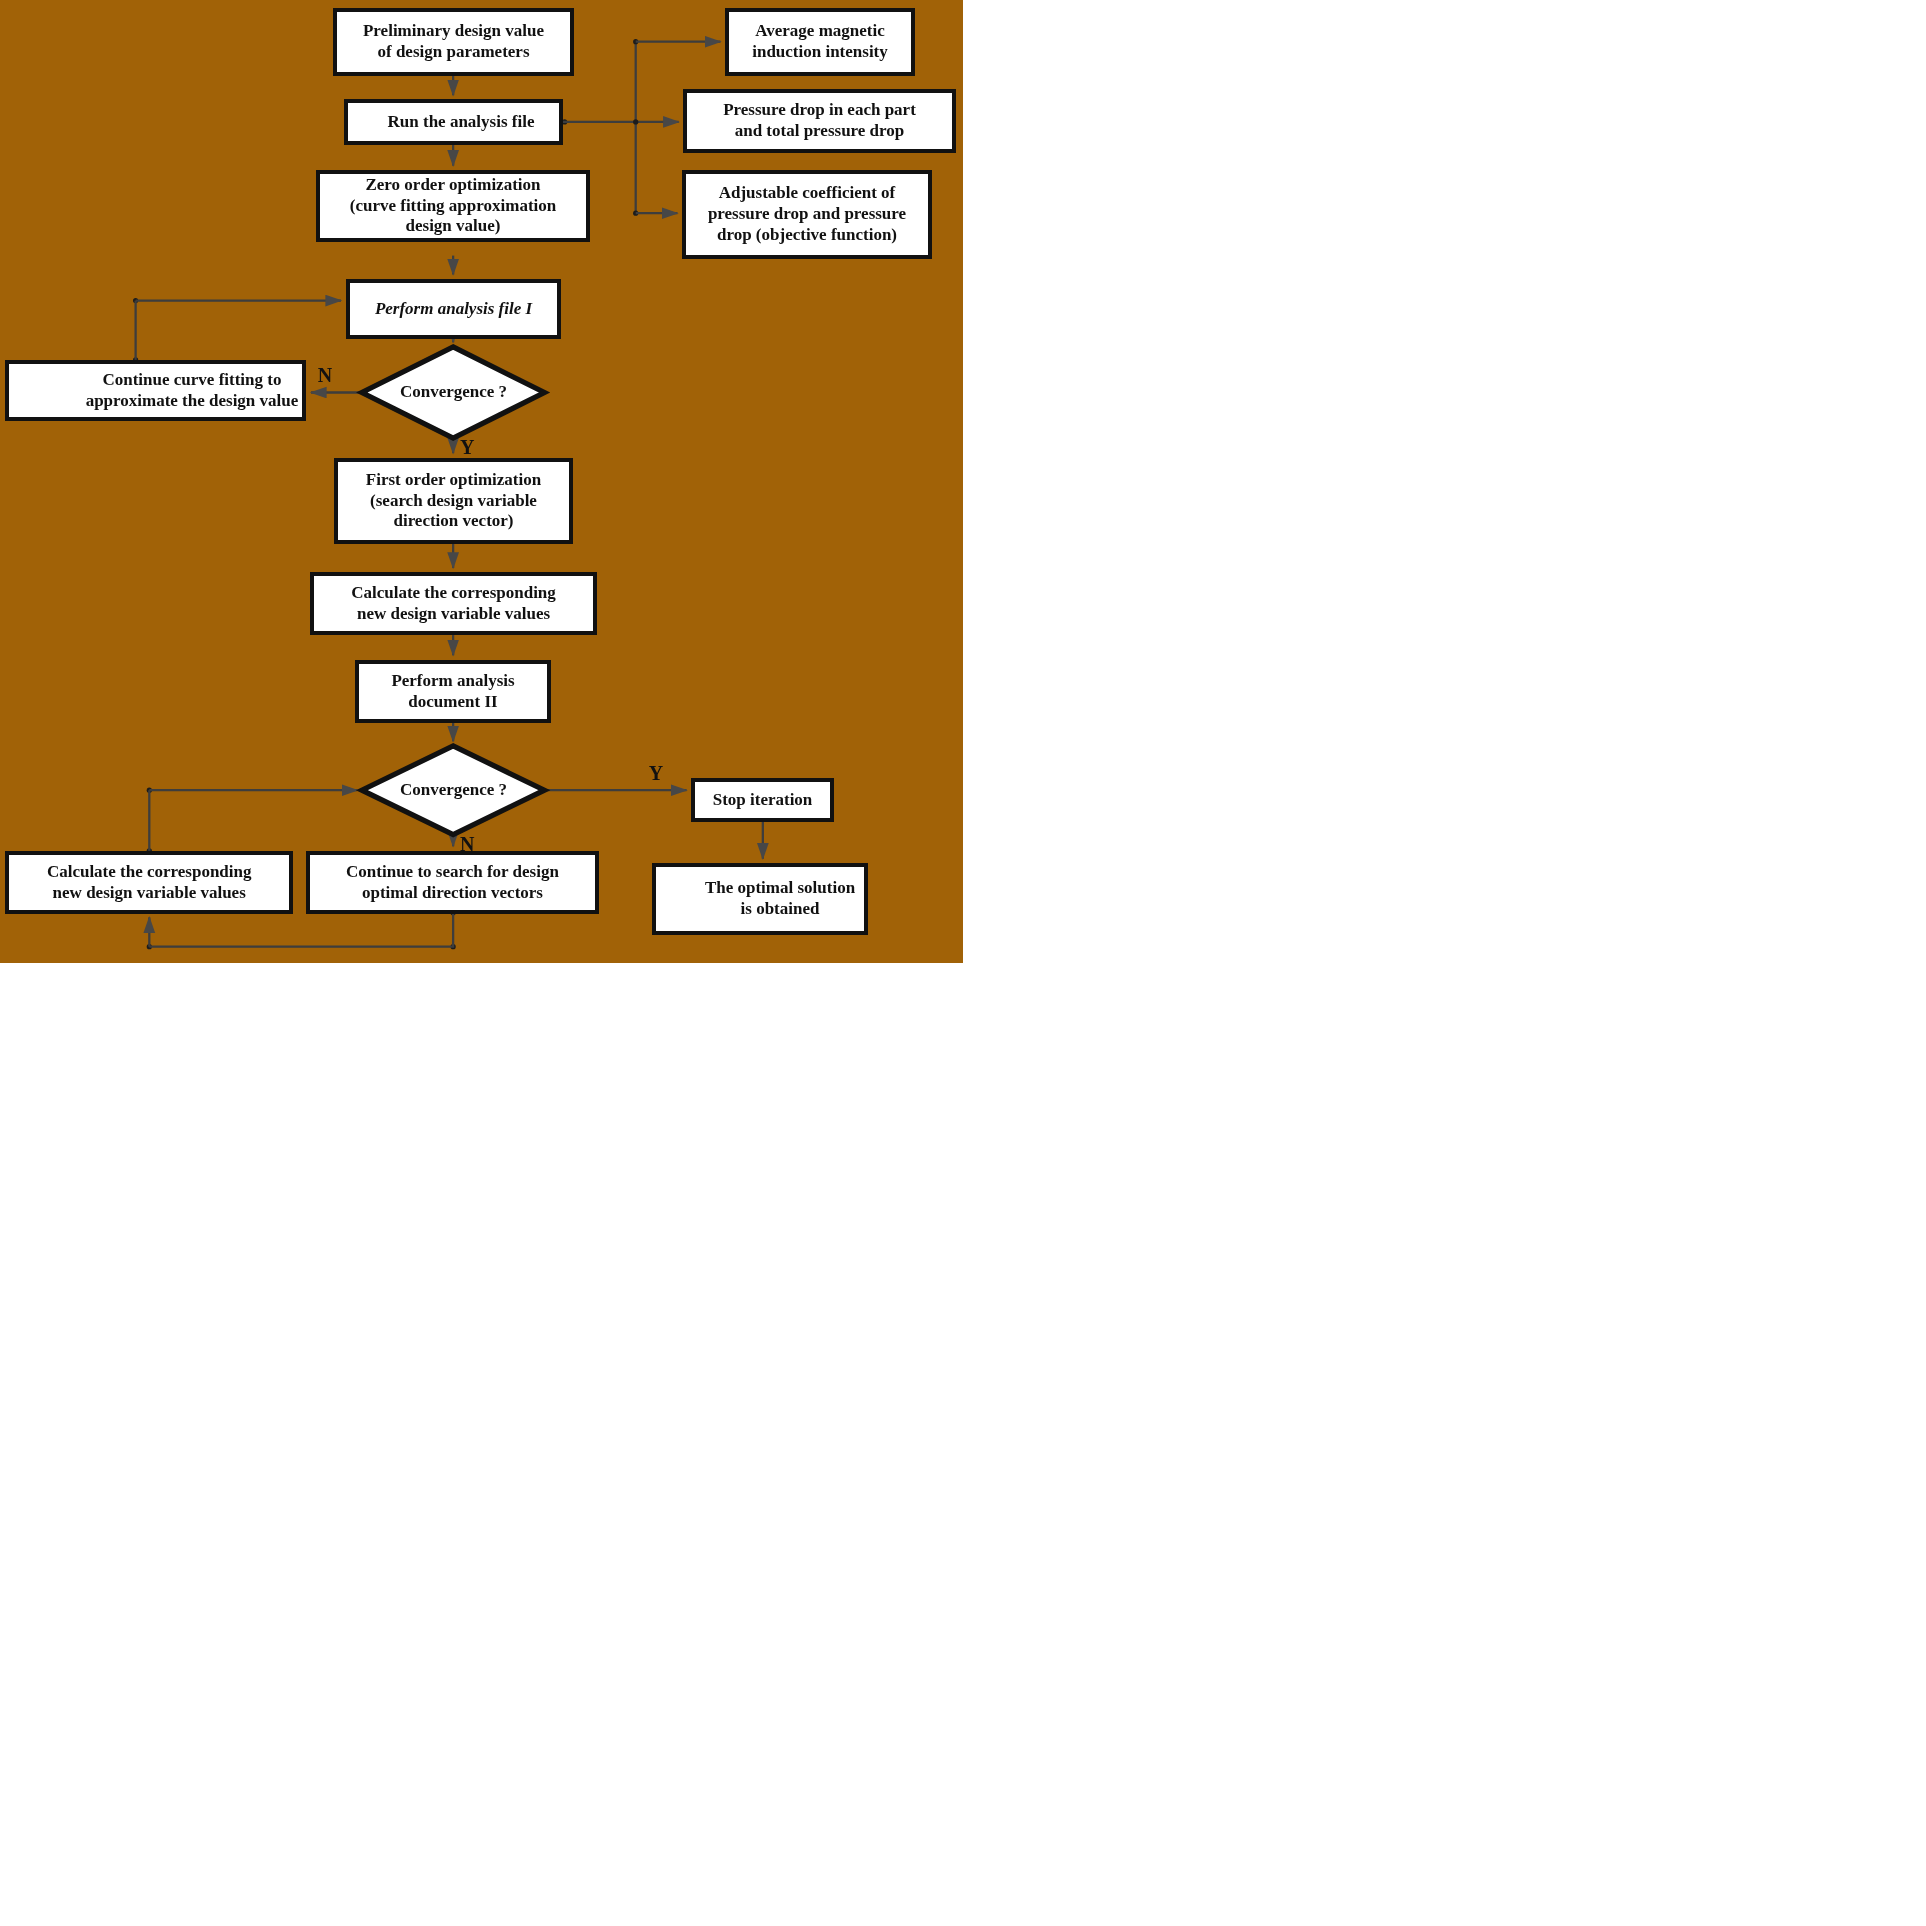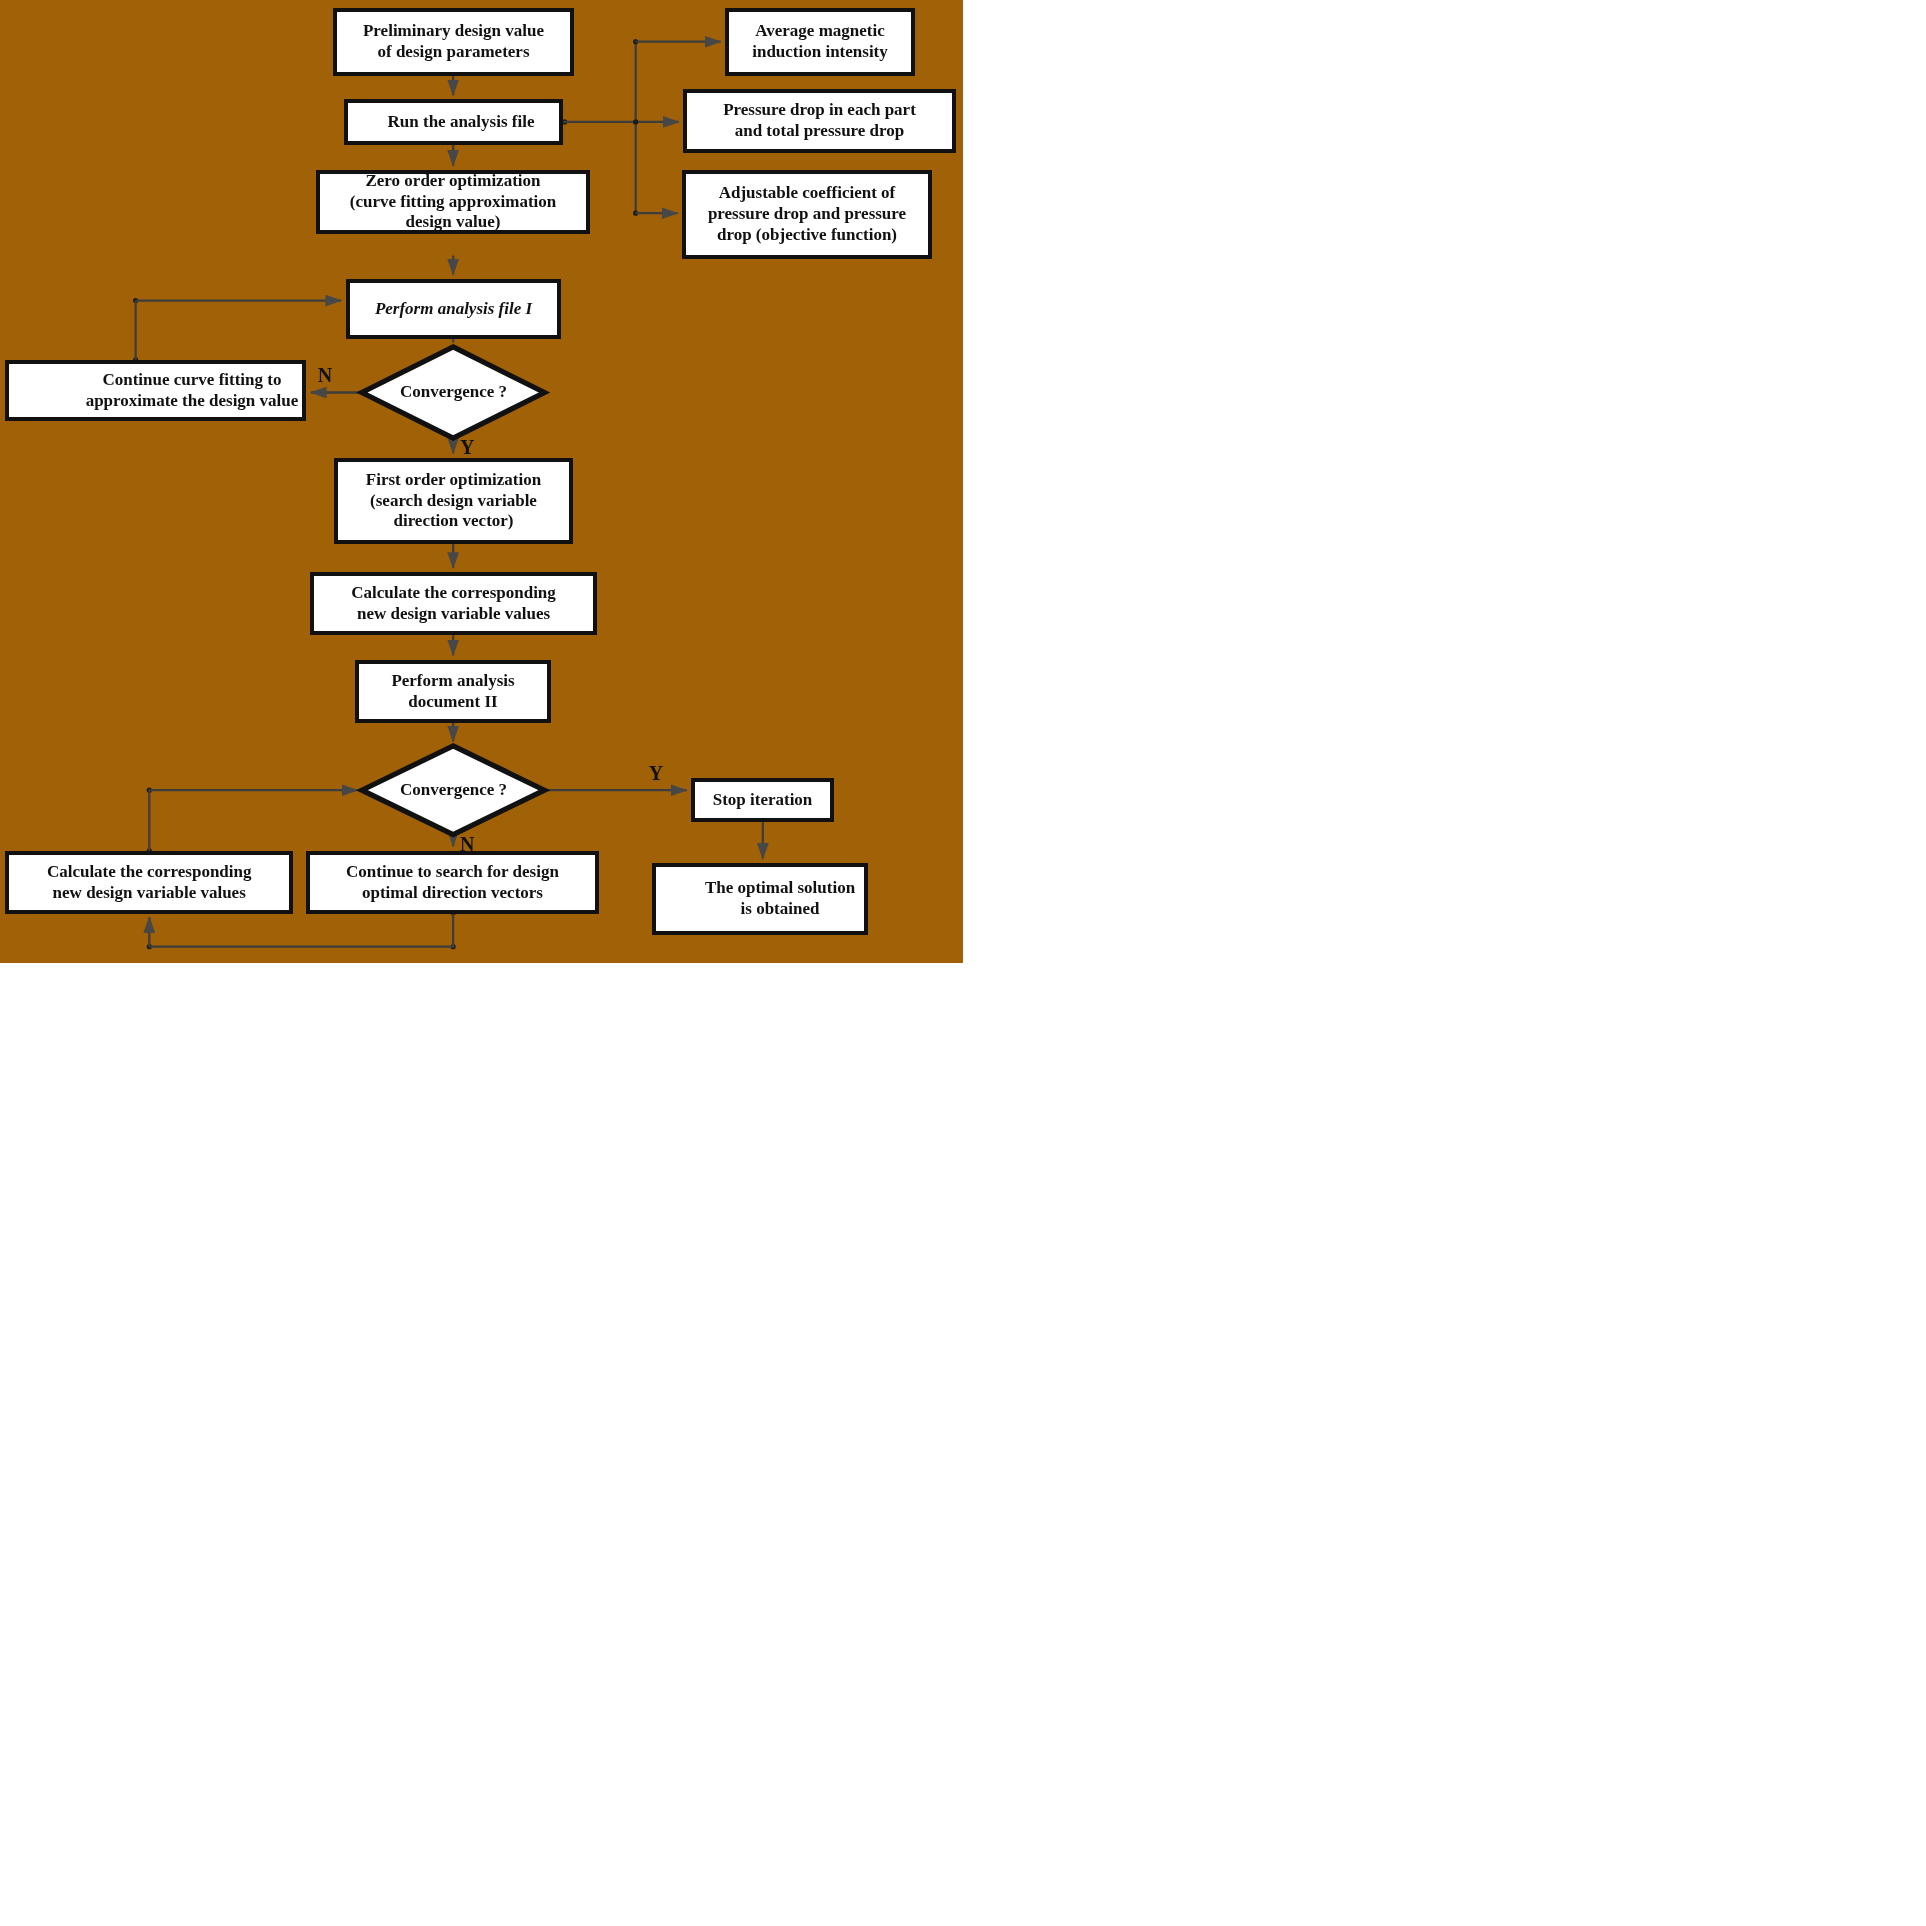--- a/index.html
+++ b/index.html
@@ -188,21 +188,21 @@
     <span class="node-label">Pressure drop  in each part
 and total pressure drop</span>
   </div>
 
   <div class="node" style="left:682px; top:170px; width:250px; height:89px;">
     <span class="node-label">Adjustable coefficient of
 pressure drop and pressure
 drop (objective function)</span>
   </div>
 
-  <div class="node" style="left:316px; top:170px; width:274px; height:64px;">
+  <div class="node" style="left:316px; top:170px; width:274px; height:72px;">
     <span class="node-label">Zero order optimization
 (curve fitting approximation
 design value)</span>
   </div>
 
   <div class="node" style="left:346px; top:279px; width:215px; height:60px;font-style:italic;">
     <span class="node-label">Perform analysis file I</span>
   </div>
 
   <div class="diamond-label-wrap" style="left:362px; top:347px; width:183px; height:91px;">

